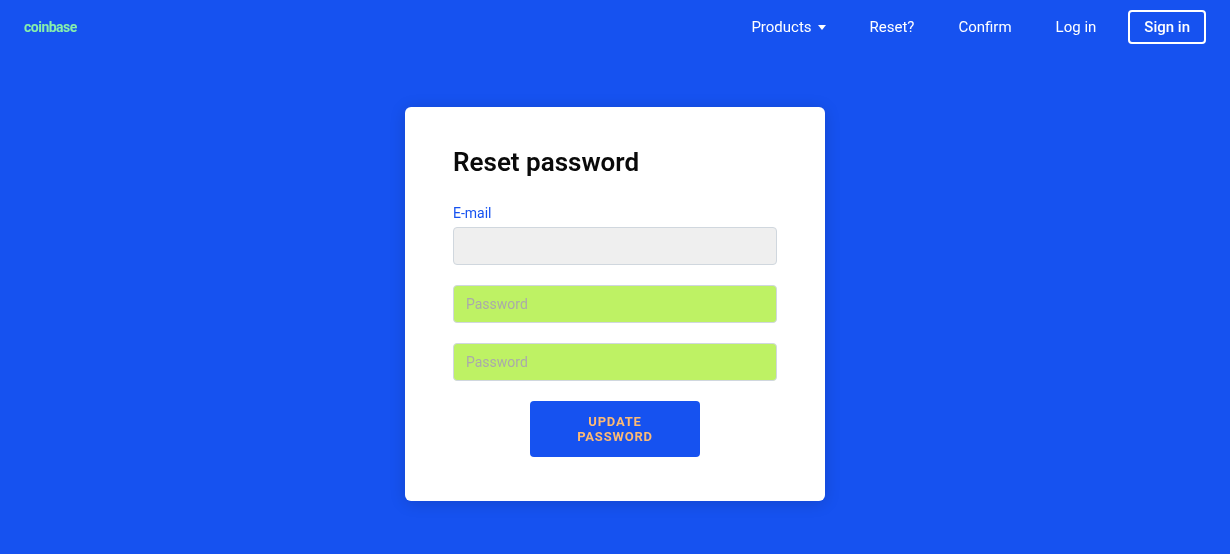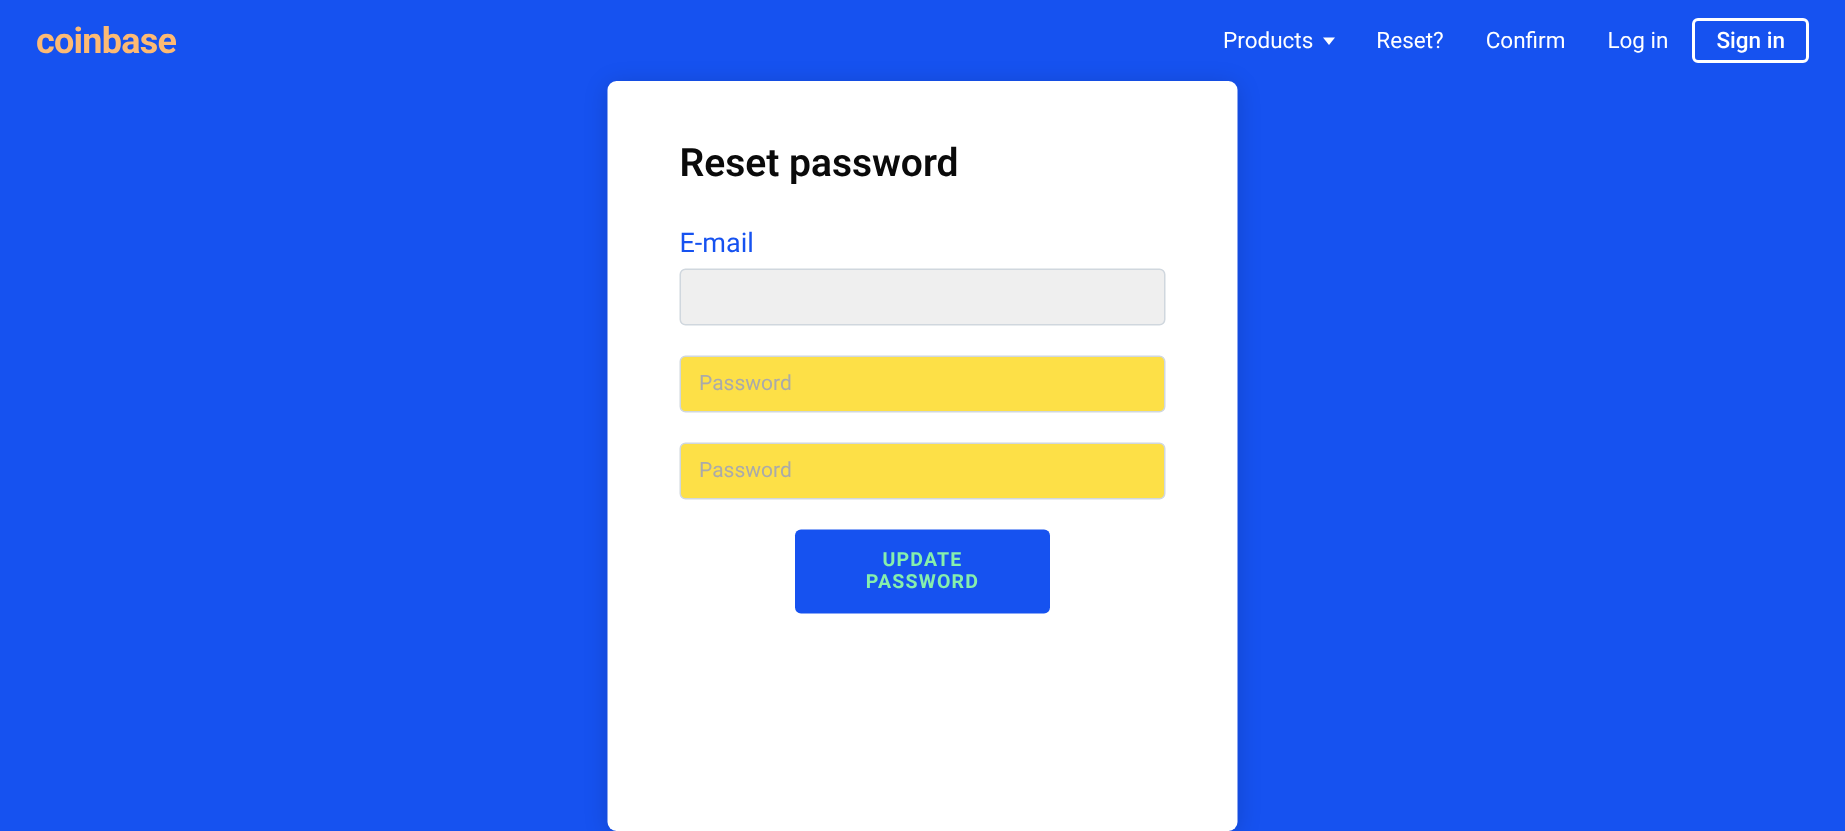--- a/index.html
+++ b/index.html
@@ -20,30 +20,29 @@
     .navbar {
       display: flex;
       align-items: center;
       justify-content: space-between;
       padding: 0 24px;
       height: 54px;
       background-color: #1652f0;
     }
 
     .navbar-logo {
-      color: #fdba74;
-      font-size: 24px;
+      color: #86efac;
+      font-size: 14px;
       font-weight: 700;
       letter-spacing: -0.5px;
     }
 
     .navbar-right {
       display: flex;
-      align-items: center;
-      gap: 4px;
+      gap: 20px;
     }
 
     .nav-item {
       color: #ffffff;
       font-size: 15px;
       padding: 8px 12px;
       cursor: pointer;
       display: flex;
       align-items: center;
       gap: 4px;
@@ -70,20 +69,21 @@
       height: 0;
       border-left: 4px solid transparent;
       border-right: 4px solid transparent;
       border-top: 5px solid #ffffff;
       margin-left: 2px;
     }
 
     
     .main-content {
       display: flex;
+      align-items: center;
       justify-content: center;
       height: calc(554px - 54px);
     }
 
     
     .card {
       background: #ffffff;
       border-radius: 6px;
       padding: 40px 48px 44px 48px;
       width: 420px;
@@ -96,54 +96,54 @@
       color: #0a0a0a;
       margin-bottom: 28px;
     }
 
     .form-group {
       margin-bottom: 20px;
     }
 
     .form-label {
       display: block;
-      font-size: 18px;
+      font-size: 14px;
       color: #1652f0;
       margin-bottom: 6px;
     }
 
     .form-input {
       width: 100%;
       padding: 10px 12px;
       border: 1px solid #d0d7de;
       border-radius: 4px;
       font-size: 14px;
       color: #333;
-      background: #fde047;
+      background: #bef264;
       font-family: inherit;
       outline: none;
     }
 
     .form-input.empty-bg {
       background: #efefef;
       border: 1px solid #d0d7de;
     }
 
     .form-input::placeholder {
       color: #aaa;
       font-size: 14px;
     }
 
     .btn-update {
       display: block;
       width: 170px;
       margin: 10px auto 0 auto;
       padding: 13px 20px;
       background: #1652f0;
-      color: #86efac;
+      color: #fdba74;
       font-size: 13px;
       font-weight: 700;
       letter-spacing: 0.8px;
       text-align: center;
       border: none;
       border-radius: 4px;
       cursor: pointer;
       font-family: inherit;
       text-transform: uppercase;
     }

